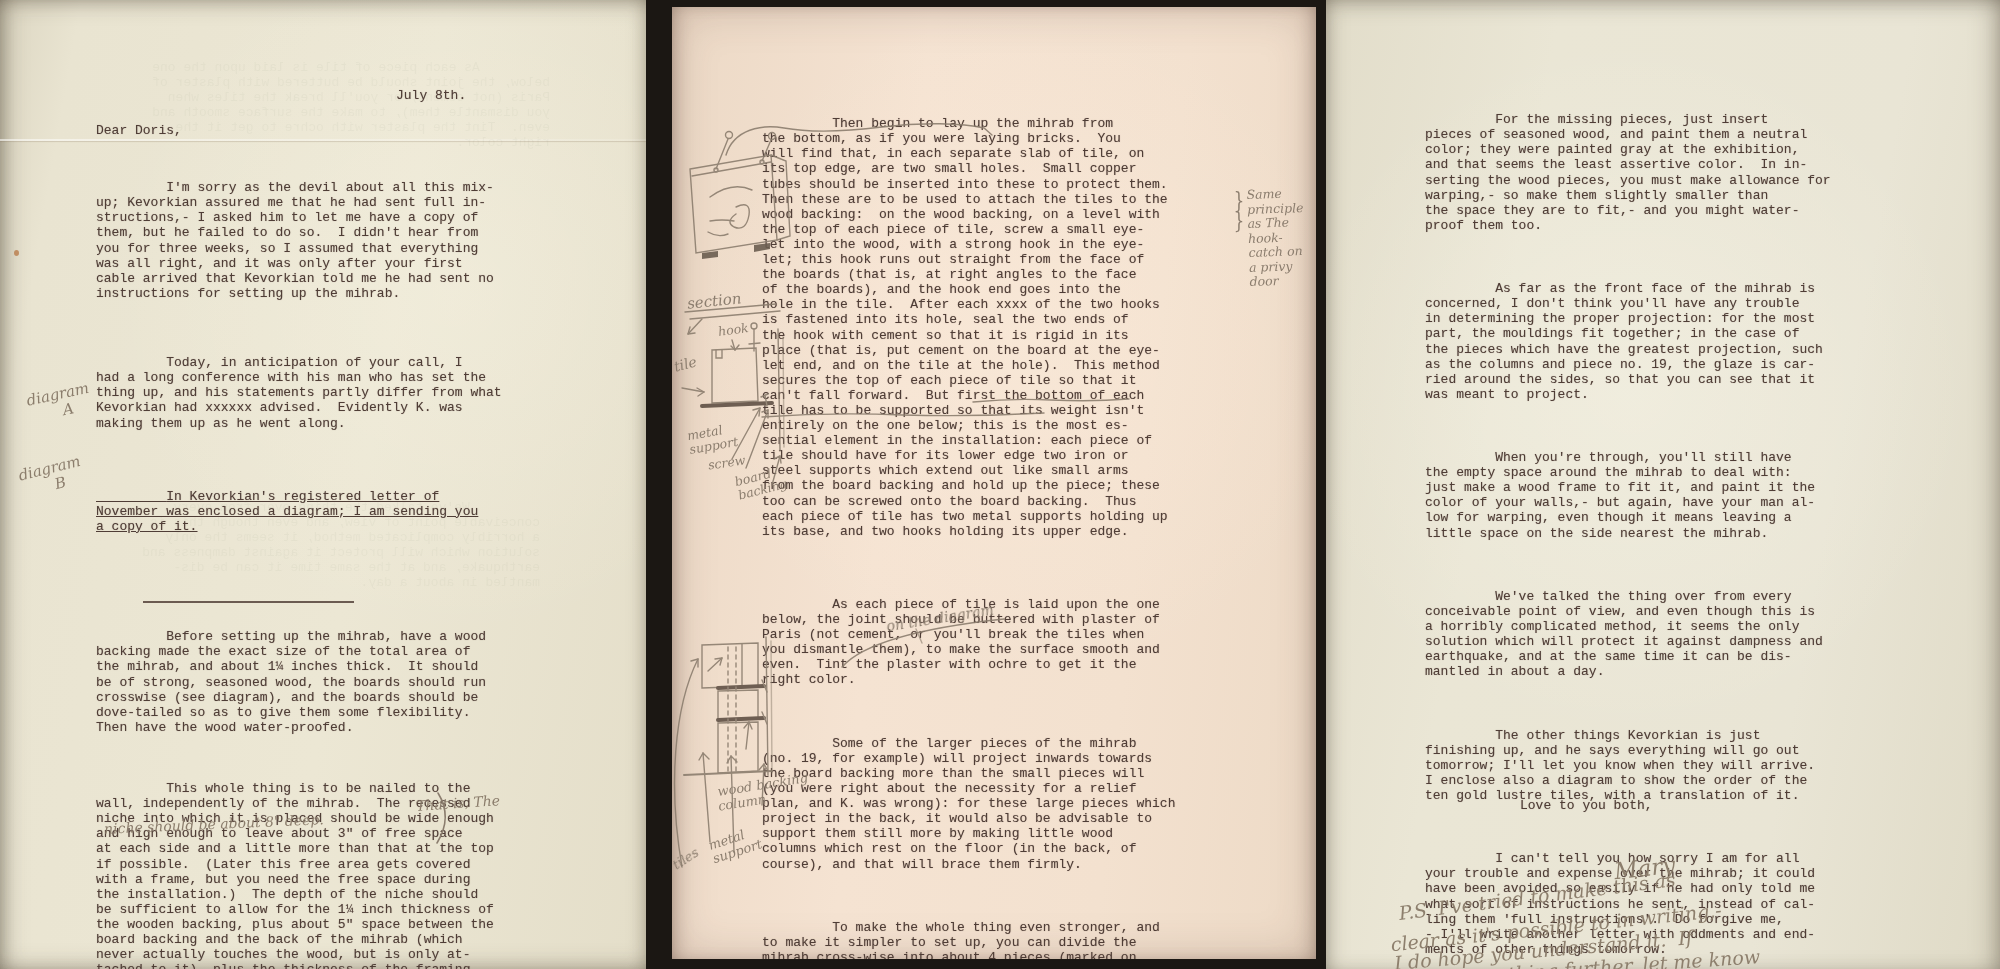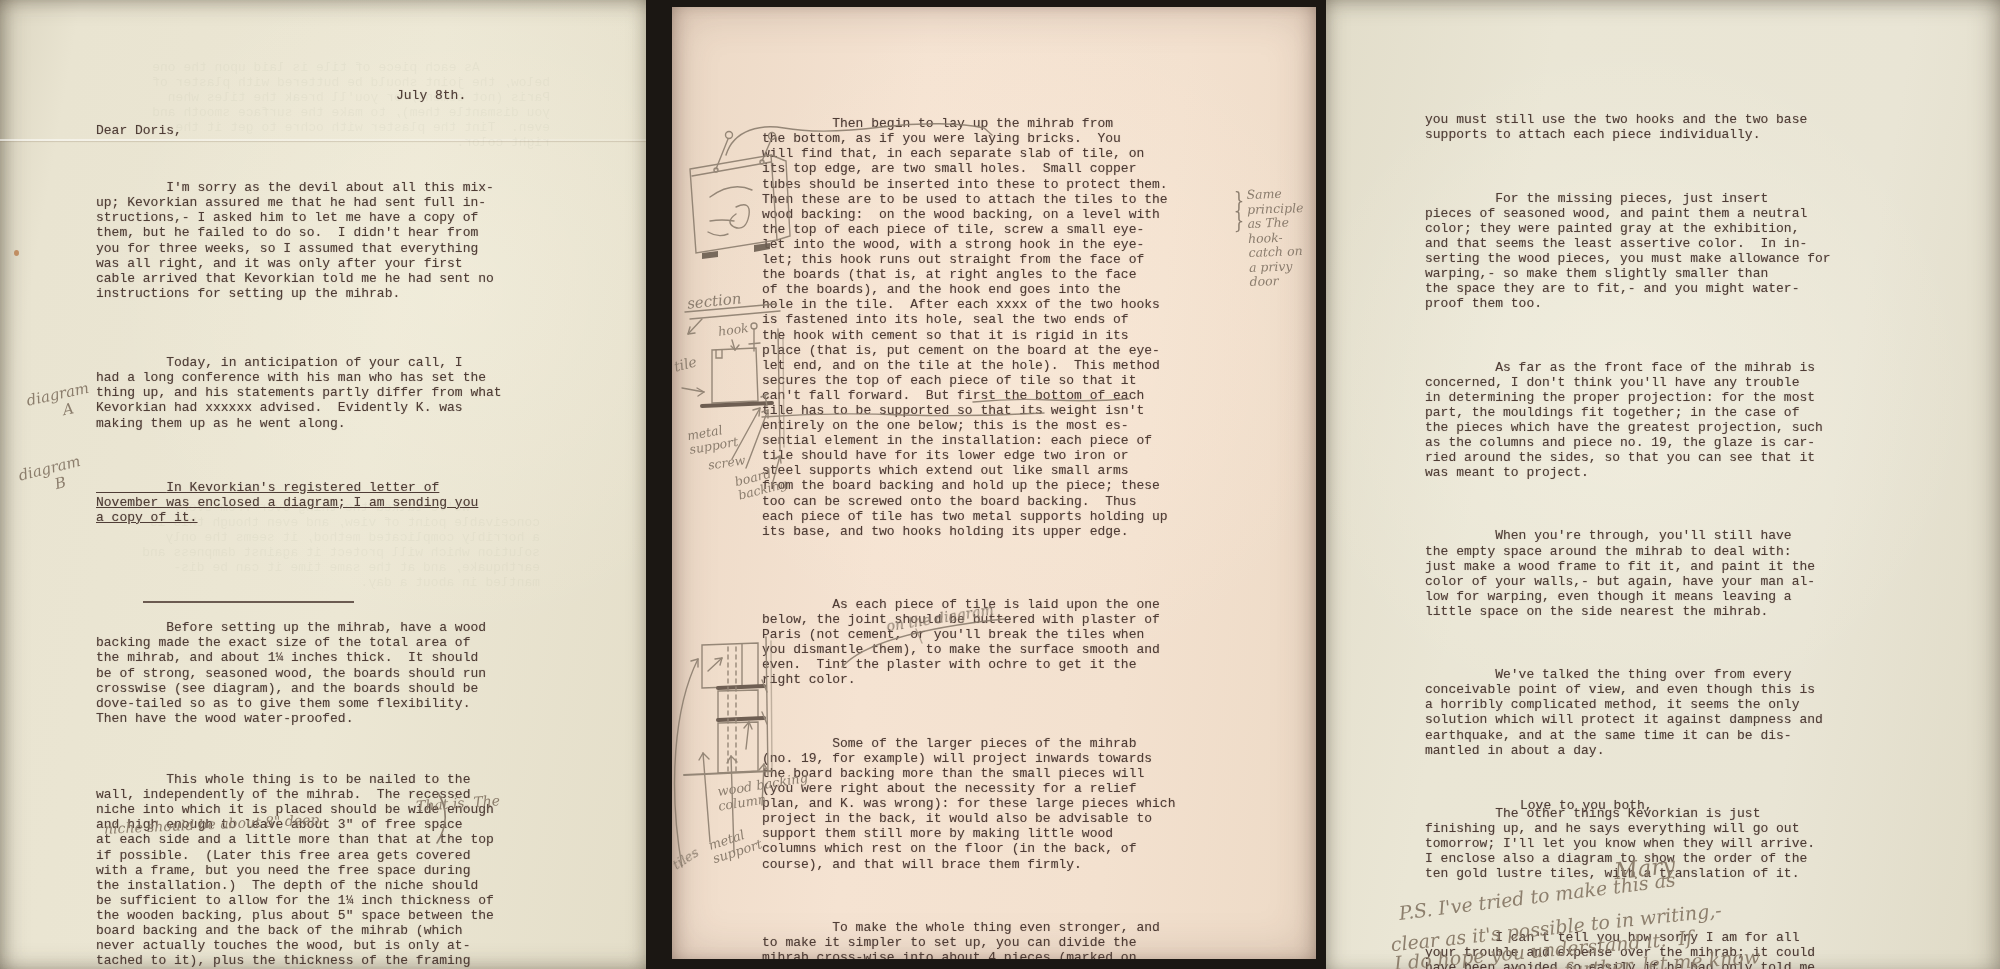--- a/index.html
+++ b/index.html
@@ -22,21 +22,21 @@
     background:
       radial-gradient(85% 60% at 45% 40%, rgba(255,253,242,.3), rgba(0,0,0,0) 60%),
       linear-gradient(100deg,#e2ddca 0%,#eae6d5 28%,#e9e5d5 70%,#dfdac6 100%);
     box-shadow:inset 10px 0 22px -12px rgba(70,60,45,.5), inset -14px 0 28px -14px rgba(70,60,45,.5),
                inset 0 12px 26px -14px rgba(70,60,45,.35);}
   .typed{position:absolute;color:#4f3d36;font-size:13px;line-height:15.1px;
          white-space:pre-wrap;text-shadow:0 0 1px rgba(82,62,54,.4);}
   .body-col p{margin:0;white-space:pre-wrap;}
   .p1-body{left:96px;top:150px;width:446px;}
   .p1-body p:nth-child(1){margin-bottom:24px;font-family:Liberation Mono, monospace;}
-  .p1-body p:nth-child(2){margin-bottom:19px;}
+  .p1-body p:nth-child(2){margin-bottom:28px;}
   .p1-body p:nth-child(3){margin-bottom:17px;text-decoration:underline;}
   .p1-body p:nth-child(4){margin-bottom:16px;margin-top:48px;}
   .p1-body p:nth-child(5){margin-bottom:24px;}
   .p2-body{left:90px;top:79px;width:528px;}
   .p2-body p:nth-child(1){margin-bottom:28px;}
   .p2-body p:nth-child(2){margin-bottom:18px;}
   .p2-body p:nth-child(3){margin-bottom:18px;}
   .p3-body{left:99px;top:82px;width:428px;}
   .p3-body p{margin-bottom:18px;}
   .date-line{left:396px;top:88px;}
@@ -323,22 +323,20 @@
 principle
 as The
 hook-
 catch on
 a privy
 door</div>
   </section>
 
   <section class="page page3">
     <div class="typed body-col p3-body">
-      <p>you must still use the two hooks and the two base
-supports to attach each piece individually.</p>
       <p>         For the missing pieces, just insert
 pieces of seasoned wood, and paint them a neutral
 color; they were painted gray at the exhibition,
 and that seems the least assertive color.  In in-
 serting the wood pieces, you must make allowance for
 warping,- so make them slightly smaller than
 the space they are to fit,- and you might water-
 proof them too.</p>
       <p>         As far as the front face of the mihrab is
 concerned, I don't think you'll have any trouble

